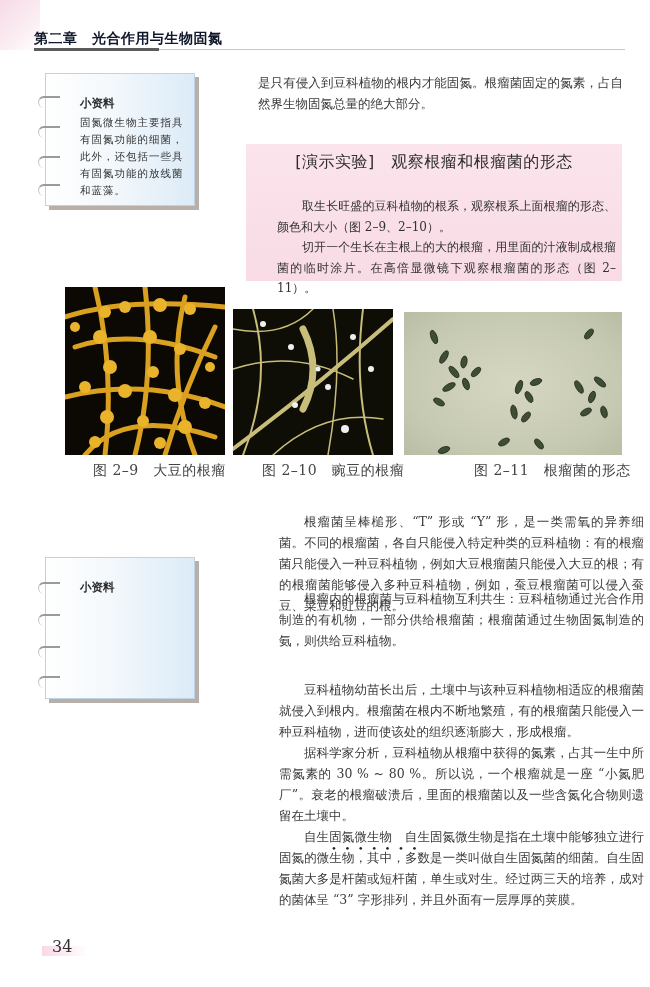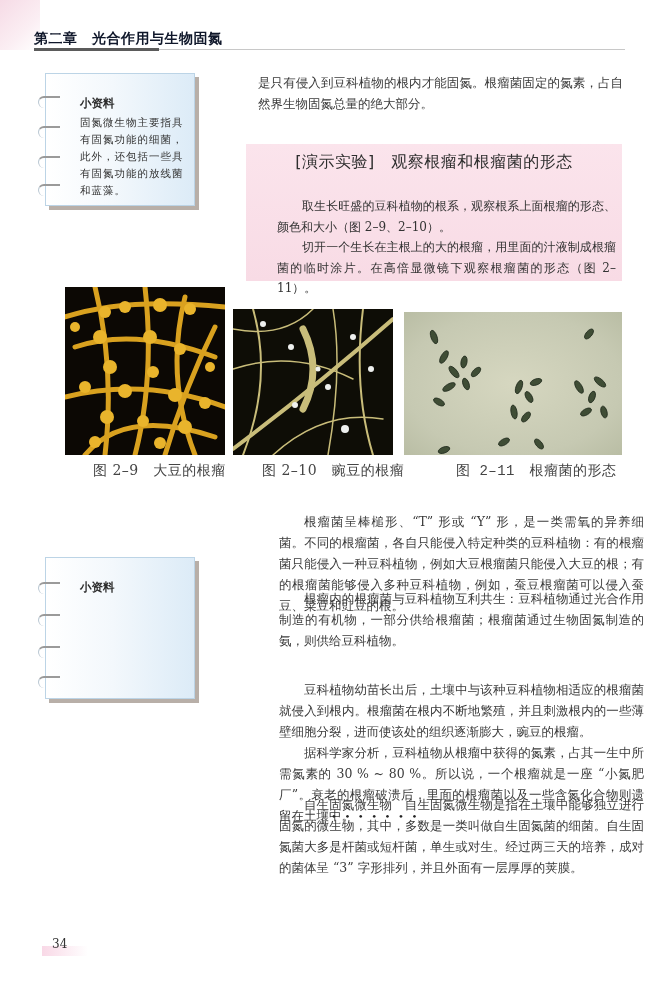--- a/index.html
+++ b/index.html
@@ -37,26 +37,26 @@
 
   .fig { position: absolute; overflow: hidden; }
   .fig-1 { left: 65px; top: 287px; width: 160px; height: 168px; background: #0c0804; }
   .fig-2 { left: 233px; top: 309px; width: 160px; height: 146px; background: #0e0d06; }
   .fig-3 { left: 404px; top: 312px; width: 218px; height: 143px;
     background: radial-gradient(ellipse at 50% 50%, #d6d7c0 0%, #c6c9b2 70%, #b9bda4 100%); }
 
   .caption { position: absolute; top: 462px; font-size: 14px; color: #444; letter-spacing: 0.5px; }
   .cap-1 { left: 93px; }
   .cap-2 { left: 262px; }
-  .cap-3 { left: 456px; font-family: Liberation Mono, monospace; }
+  .cap-3 { left: 474px; }
 
   .emph { position: relative; }
   .dots { position: absolute; left: 2px; top: 15px; font-size: 10px; letter-spacing: 7.5px; color: #222; line-height: 10px; }
 
-  .page-num { position: absolute; left: 52px; top: 937px; font-size: 12px; color: #333; }
+  .page-num { position: absolute; left: 52px; top: 937px; font-size: 16px; color: #333; }
   .page-num-tint { position: absolute; left: 42px; top: 946px; width: 46px; height: 10px;
     background: linear-gradient(90deg, rgba(246,200,220,0.7), rgba(255,255,255,0)); }
 </style>
 </head>
 <body>
 
 <div class="corner-tint"></div>
 
 <div class="header">
   <div class="header-title">第二章　光合作用与生物固氮</div>
@@ -180,18 +180,18 @@
 
 <div class="note note-2">
   <div class="ring" style="top:24px"></div>
   <div class="ring" style="top:56px"></div>
   <div class="ring" style="top:88px"></div>
   <div class="ring" style="top:118px"></div>
   <div class="note-title" style="top:22px">小资料</div>
 </div>
 
 <div class="para indent" style="top:588px">根瘤内的根瘤菌与豆科植物互利共生：豆科植物通过光合作用制造的有机物，一部分供给根瘤菌；根瘤菌通过生物固氮制造的氨，则供给豆科植物。</div>
-<div class="para indent" style="top:679px">豆科植物幼苗长出后，土壤中与该种豆科植物相适应的根瘤菌就侵入到根内。根瘤菌在根内不断地繁殖，并且刺激根内的一些薄壁细胞分裂，进而使该处的组织逐渐膨大，豌豆的根瘤。</div>
+<div class="para indent" style="top:679px">豆科植物幼苗长出后，土壤中与该种豆科植物相适应的根瘤菌就侵入到根内。根瘤菌在根内不断地繁殖，有的根瘤菌只能侵入一种豆科植物，进而使该处的组织逐渐膨大，形成根瘤。</div>
 <div class="para indent" style="top:742px">据科学家分析，豆科植物从根瘤中获得的氮素，占其一生中所需氮素的 30 % ~ 80 %。所以说，一个根瘤就是一座 “小氮肥厂”。衰老的根瘤破溃后，里面的根瘤菌以及一些含氮化合物则遗留在土壤中。</div>
-<div class="para indent" style="top:794px"><span class="emph"><span>自生固氮微生物</span><span class="dots">•••••••</span></span><span>　自生固氮微生物是指在土壤中能够独立进行固氮的微生物，其中，多数是一类叫做自生固氮菌的细菌。自生固氮菌大多是杆菌或短杆菌，单生或对生。经过两三天的培养，成对的菌体呈 “3” 字形排列，并且外面有一层厚厚的荚膜。</span></div>
+<div class="para indent" style="top:826px"><span class="emph"><span>自生固氮微生物</span><span class="dots">•••••••</span></span><span>　自生固氮微生物是指在土壤中能够独立进行固氮的微生物，其中，多数是一类叫做自生固氮菌的细菌。自生固氮菌大多是杆菌或短杆菌，单生或对生。经过两三天的培养，成对的菌体呈 “3” 字形排列，并且外面有一层厚厚的荚膜。</span></div>
 
 <div class="page-num-tint"></div>
 <div class="page-num">34</div>
 
 </body></html>

